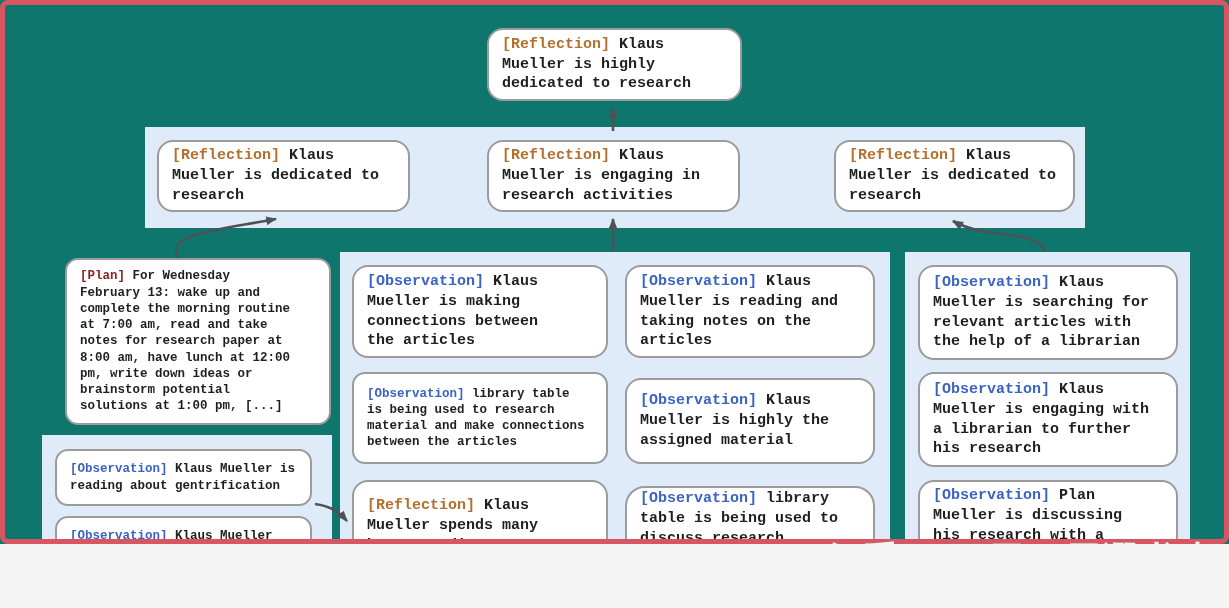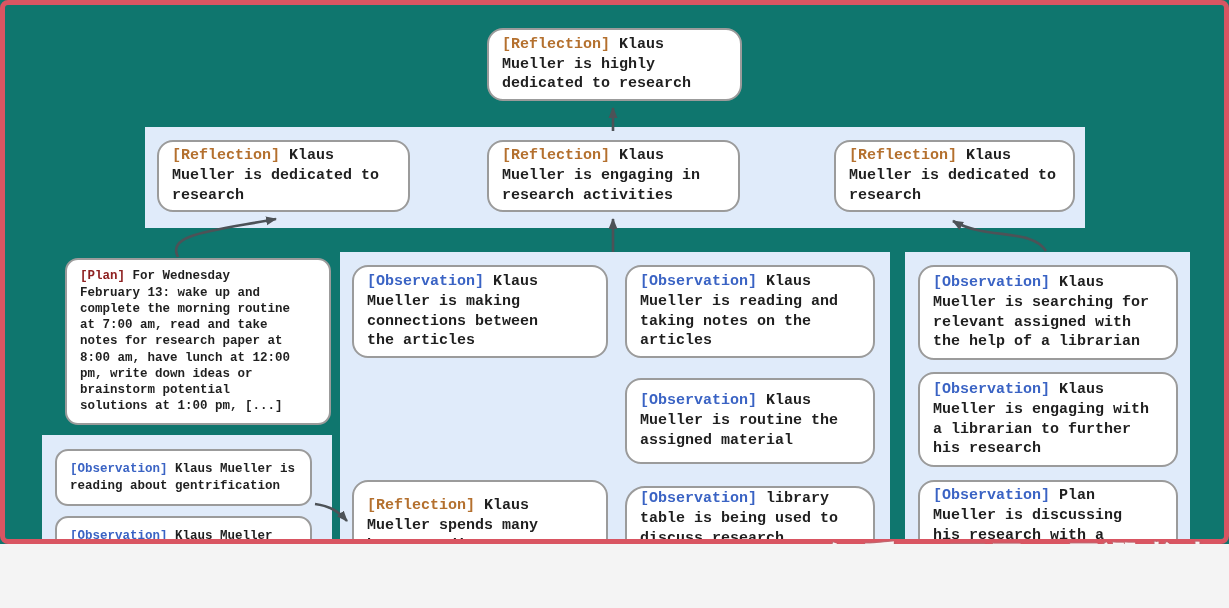--- a/index.html
+++ b/index.html
@@ -102,47 +102,53 @@
     <div class="txt"><span class="tag observation">[Observation]</span> <span class="body">Klaus Mueller is
 reading about gentrification</span></div>
   </div>
 
   <div class="node lg" style="left:352px;top:265px;width:256px;height:93px;">
     <div class="txt"><span class="tag observation">[Observation]</span> <span class="body">Klaus
 Mueller is making
 connections between
 the articles</span></div>
   </div>
+  <div class="node sm" style="left:352px;top:372px;width:256px;height:92px;">
+    <div class="txt"><span class="tag observation">[Observation]</span> <span class="body">library table
+is being used to research
+material and make connections
+between the articles</span></div>
+  </div>
   <div class="node lg" style="left:352px;top:480px;width:256px;height:92px;">
     <div class="txt"><span class="tag reflection">[Reflection]</span> <span class="body">Klaus
 Mueller spends many
 hours reading</span></div>
   </div>
 
   <div class="node lg" style="left:625px;top:265px;width:250px;height:93px;">
     <div class="txt"><span class="tag observation">[Observation]</span> <span class="body">Klaus
 Mueller is reading and
 taking notes on the
 articles</span></div>
   </div>
   <div class="node lg" style="left:625px;top:378px;width:250px;height:86px;">
     <div class="txt"><span class="tag observation">[Observation]</span> <span class="body">Klaus
-Mueller is routine the
+Mueller is highly the
 assigned material</span></div>
   </div>
   <div class="node lg" style="left:625px;top:486px;width:250px;height:86px;border-radius:20px;">
     <div class="txt"><span class="tag observation">[Observation]</span> <span class="body">library
 table is being used to
 discuss research material</span></div>
   </div>
 
   <div class="node lg" style="left:918px;top:265px;width:260px;height:95px;">
     <div class="txt"><span class="tag observation">[Observation]</span> <span class="body">Klaus
 Mueller is searching for
-relevant assigned with
+relevant articles with
 the help of a librarian</span></div>
   </div>
   <div class="node lg" style="left:918px;top:372px;width:260px;height:95px;">
     <div class="txt"><span class="tag observation">[Observation]</span> <span class="body">Klaus
 Mueller is engaging with
 a librarian to further
 his research</span></div>
   </div>
   <div class="node lg" style="left:918px;top:480px;width:260px;height:92px;">
     <div class="txt"><span class="tag observation">[Observation]</span> <span class="body">Plan

